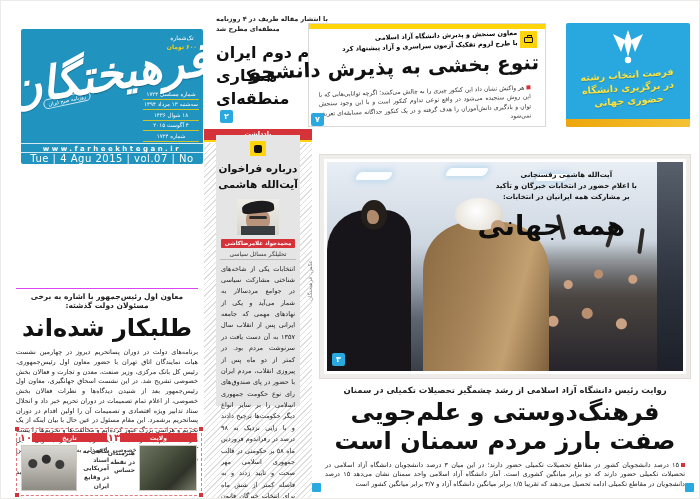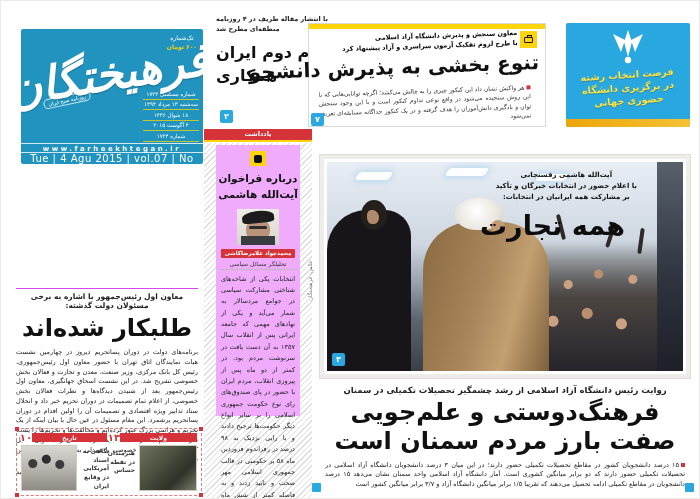--- a/index.html
+++ b/index.html
@@ -51,21 +51,21 @@
     radial-gradient(circle 7px at 76% 64%,#caa183 0 5px,transparent 6px),
     linear-gradient(180deg,rgba(90,80,70,.0) 0%,#4a4440 45%,#26242b 100%);}
   .arm{position:absolute;width:4px;height:26px;background:#2d2a28;border-radius:2px;}
   
   #jah-photo{left:15px;top:168px;width:182px;height:114px;background:radial-gradient(circle at 72% 35%,#3c4258 0%,#1b1d29 55%,#101018 100%);overflow:hidden;border:1px solid #d8d5d0;}
   
   #note-col{left:203px;top:128px;width:108px;height:369px;}
   #note-bar{left:0;top:0;width:100%;height:11px;background:#d6323a;color:#fff;font-size:6.5px;font-weight:bold;text-align:center;line-height:11px;}
   #note-bar-y{left:0;top:11px;width:100%;height:2px;background:#ffd40a;}
   #note-hatch{left:0;top:14px;width:100%;height:355px;}
-  #note-inner{left:12px;top:16px;width:84px;height:271px;background:#f0abfc;}
+  #note-inner{left:12px;top:6px;width:84px;height:271px;background:#e5e5e5;}
   .namechip{background:#d6323a;color:#fff;font-size:5.5px;font-weight:bold;text-align:center;line-height:9px;height:9px;border-radius:1px;white-space:nowrap;overflow:hidden;}
   
   #teaser{left:15px;top:427px;width:186px;height:68px;border:1px dashed #e2777c;}
   .tz-bar{position:absolute;height:9px;background:#d6323a;color:#fff;font-size:6px;font-weight:bold;display:flex;align-items:center;}
   .tz-num{background:#fff;color:#d6323a;font-size:10px;font-weight:bold;width:11px;height:9px;text-align:center;line-height:9px;}
   .tz-cap{font-size:6px;font-weight:bold;color:#333;line-height:1.45;text-align:right;}
   .tz-photo{position:absolute;border:1px solid #cfcabf;}
   .dot{position:absolute;width:4px;height:4px;background:#d6323a;}
   .smallbody{font-size:6.5px;line-height:1.5;color:#222;text-align:justify;}
   .redsq{display:inline-block;width:4px;height:4px;background:#d6323a;margin-left:2px;vertical-align:middle;}
@@ -91,20 +91,21 @@
     </div>
     <div id="mast-www" class="abs">www.farheekhtegan.ir</div>
     <div id="mast-date" class="abs">Tue | 4 Agu 2015 | vol.07 | No 1724 | 16 Pages</div>
   </div>
 
   <div class="abs rtl" style="left:215px;top:14px;width:113px;">
     <div class="kicker" style="font-size:6.5px;text-align:left;line-height:1.5;">با انتشار مقاله ظریف در ۴ روزنامه منطقه‌ای مطرح شد</div>
     <div class="headline" style="font-size:16px;text-align:left;line-height:1.45;margin-top:6px;">
       <div>گام دوم ایران</div>
       <div>همکاری</div>
+      <div>منطقه‌ای</div>
     </div>
   </div>
   <div class="abs pbadge" style="left:219px;top:109px;">۲</div>
 
   <div id="adm-box" class="abs hatch">
     <div id="adm-yellow" class="abs"></div>
     <div class="abs briefcase" style="right:8px;top:7px;">
         <div class="case"></div>
       </div>
     <div class="abs rtl" style="right:28px;top:8px;text-align:right;font-size:6.5px;font-weight:bold;line-height:1.5;transform:rotate(-2deg);">
@@ -150,21 +151,21 @@
 
     <div class="abs" style="left:96px;top:60px;width:126px;height:150px;background:linear-gradient(105deg,#8a6a42 0%,#a8855a 45%,#c3a070 70%,#7c5f3c 100%);border-radius:48px 48px 0 0;"></div>
     <div class="abs" style="left:128px;top:36px;width:48px;height:32px;background:radial-gradient(circle at 45% 40%,#ffffff 0%,#e7e3da 70%,#cfc9bd 100%);border-radius:50% 50% 45% 45%;"></div>
     <div class="abs" style="left:164px;top:58px;width:14px;height:14px;background:#c29b78;border-radius:50%;"></div>
 
     <div class="abs rtl" style="right:46px;top:8px;text-align:center;font-size:7px;font-weight:bold;color:#111;line-height:1.6;">
       <div>آیت‌الله هاشمی رفسنجانی</div>
       <div>با اعلام حضور در انتخابات خبرگان و تأکید</div>
       <div>بر مشارکت همه ایرانیان در انتخابات:</div>
     </div>
-    <div class="abs rtl headline" style="right:58px;top:48px;font-size:27px;color:#0d0d0d;">همه تجارت</div>
+    <div class="abs rtl headline" style="right:58px;top:48px;font-size:27px;color:#0d0d0d;">همه جهانی</div>
     <div class="abs pbadge" style="left:5px;bottom:5px;">۳</div>
   </div>
   <div class="abs" style="left:306px;top:300px;transform:rotate(-90deg);transform-origin:left top;font-size:5.5px;color:#8a8a8a;white-space:nowrap;">عکس: فرهیختگان</div>
 
   <div class="abs rtl" style="left:318px;top:384px;width:372px;text-align:center;">
     <div class="kicker" style="font-size:8.5px;">روایت رئیس دانشگاه آزاد اسلامی از رشد چشمگیر تحصیلات تکمیلی در سمنان</div>
     <div class="headline" style="font-size:24px;line-height:1.2;margin-top:3px;">
       <div>فرهنگ‌دوستی و علم‌جویی</div>
       <div>صفت بارز مردم سمنان است</div>
     </div>

